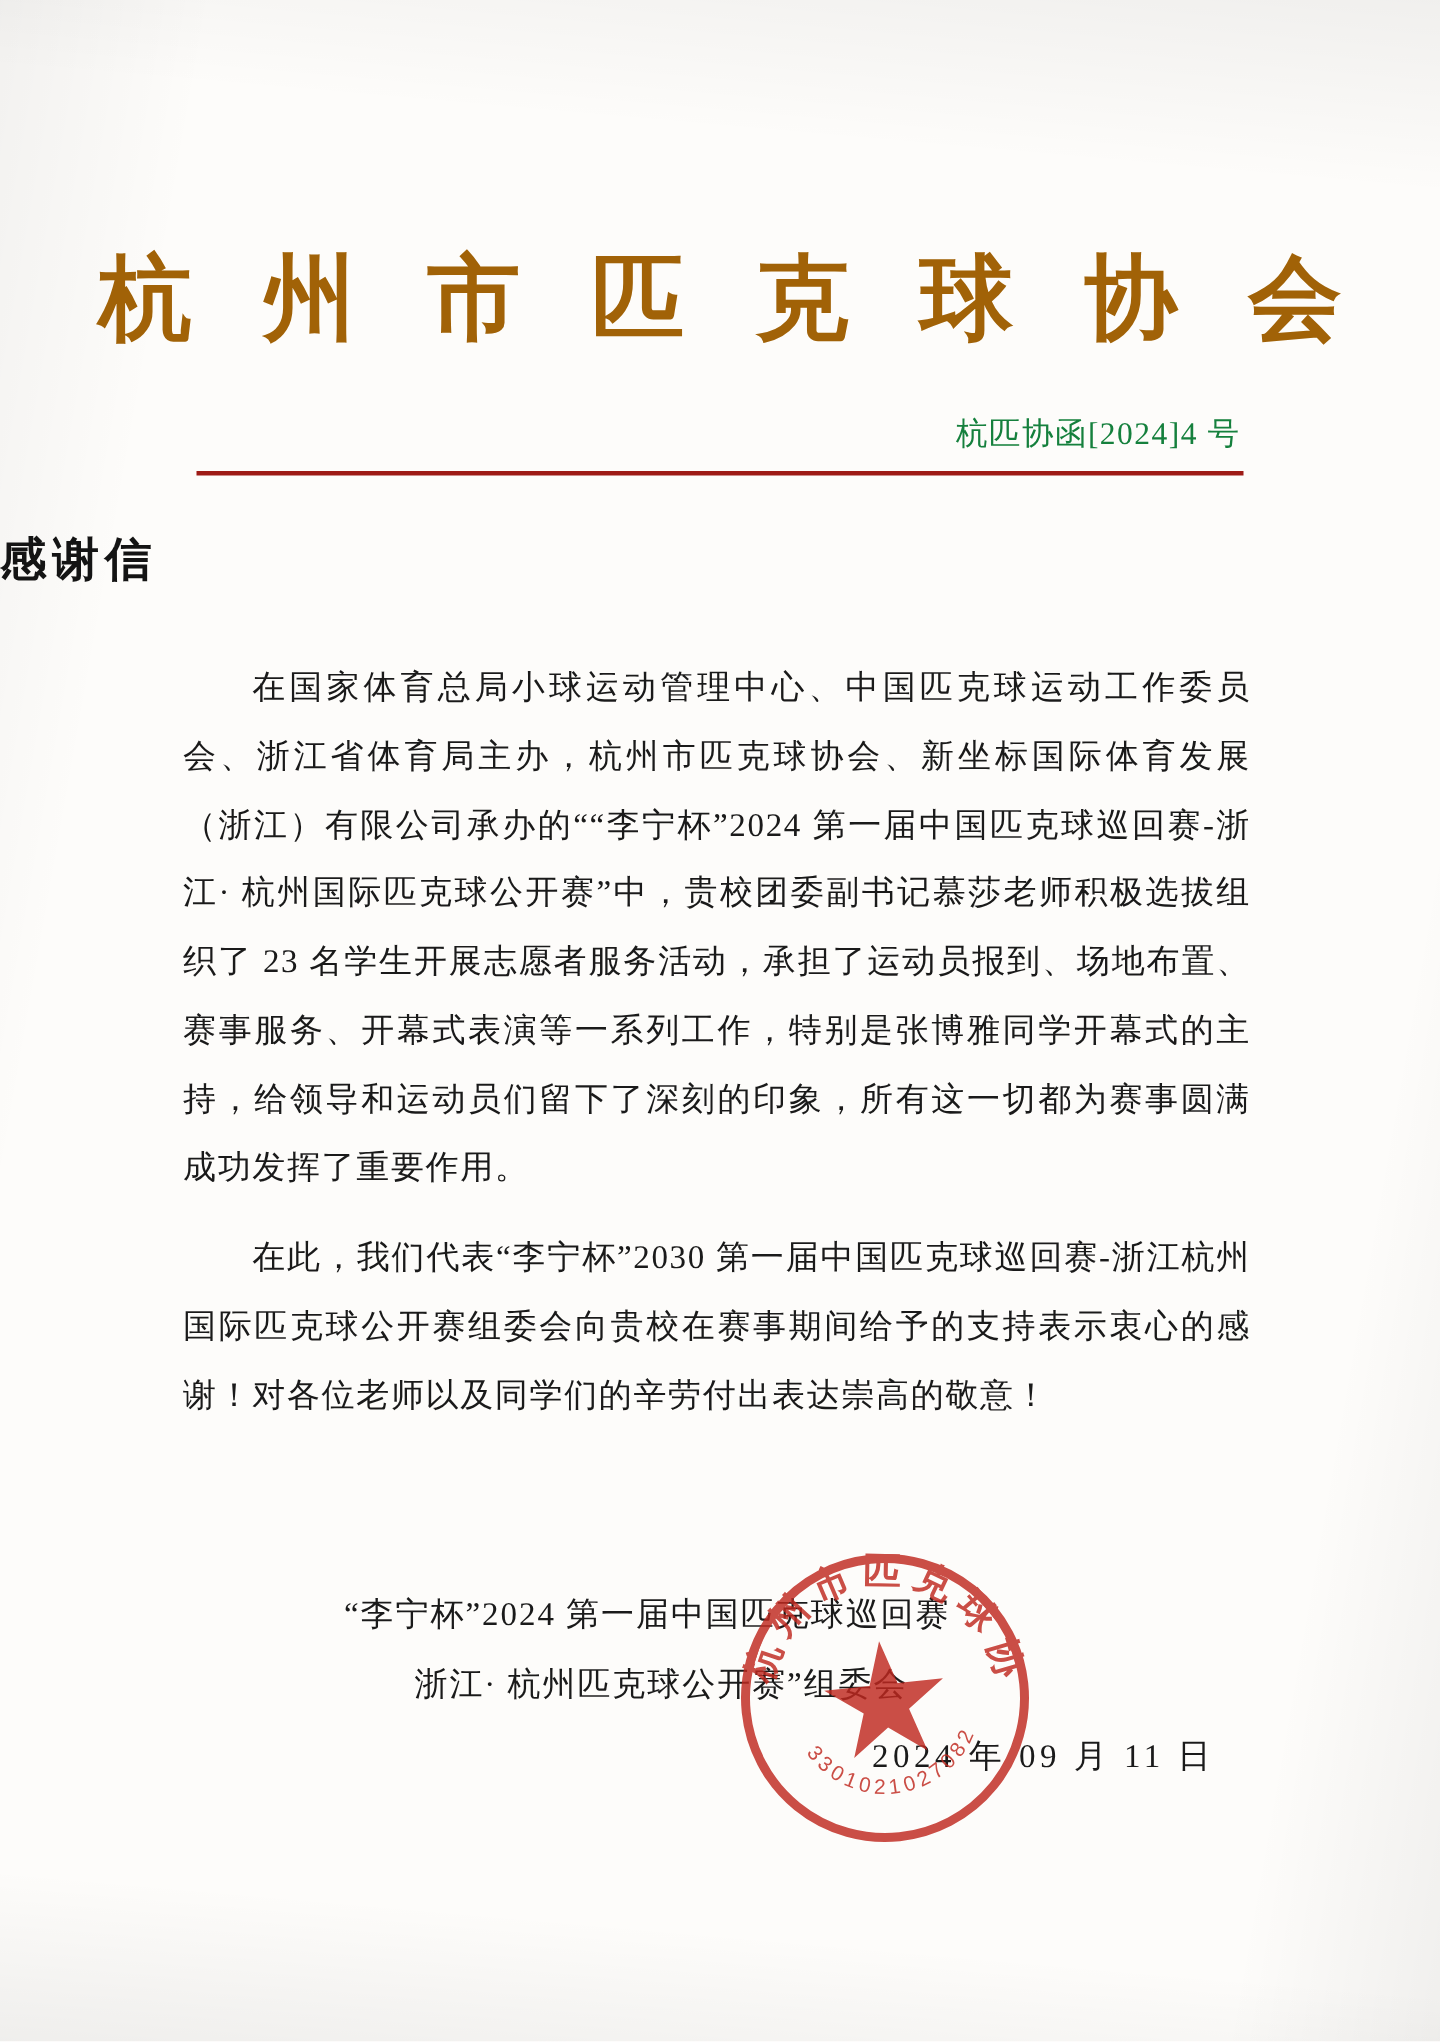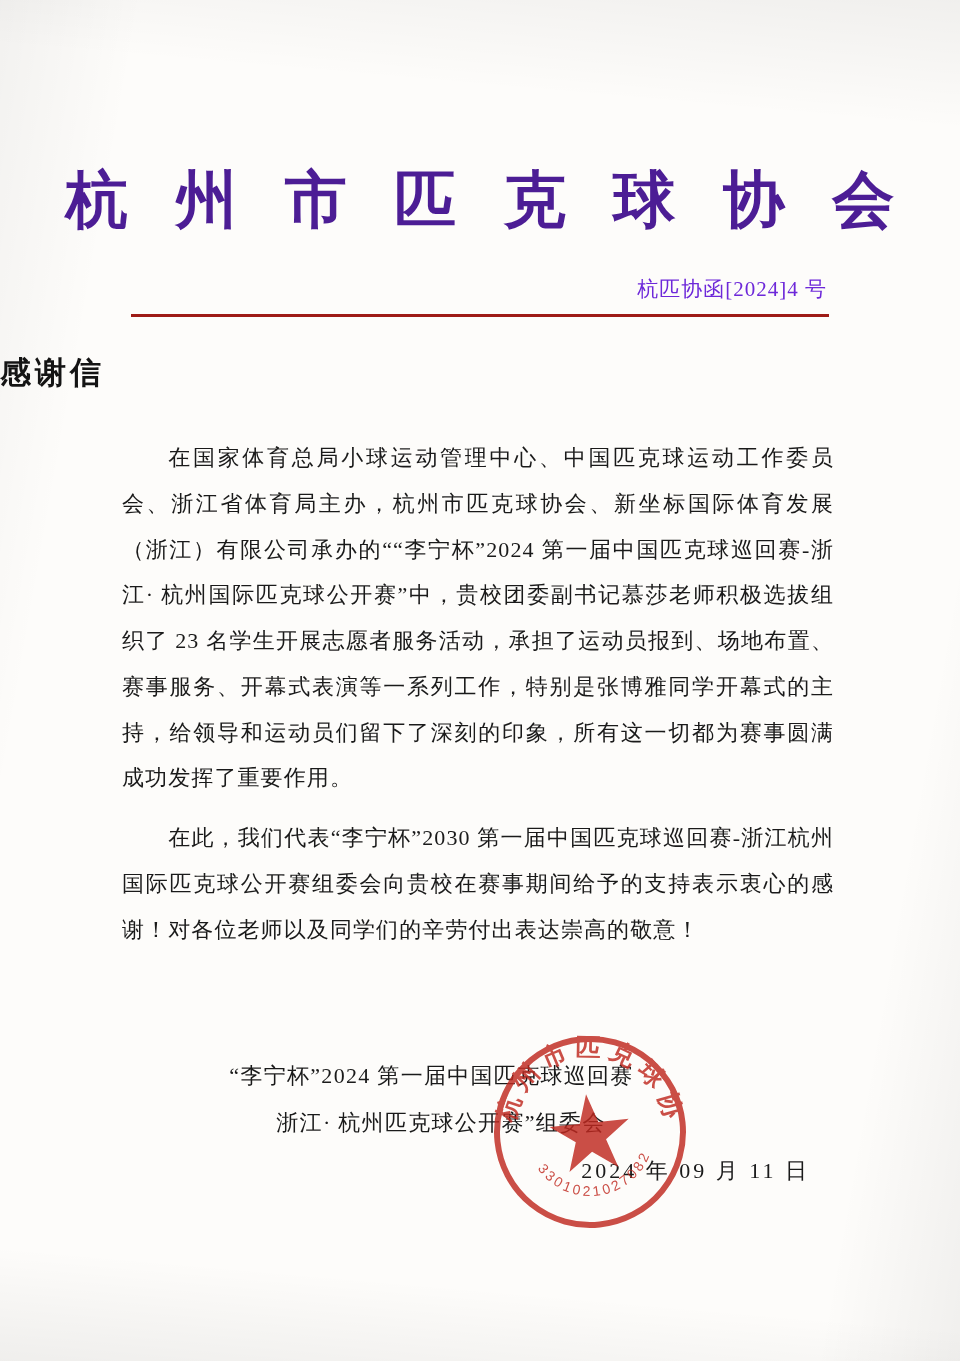--- a/index.html
+++ b/index.html
@@ -31,36 +31,36 @@
   }
 
   .letterhead {
     position: absolute;
     left: 0;
     right: 0;
     top: 168px;
     text-align: center;
   }
   .org-title {
-    color: #4c1d95;
+    color: #a16207;
     font-family: "Liberation Serif", "DejaVu Serif", serif;
     font-weight: bold;
     font-size: 62px;
     letter-spacing: 16px;
     text-indent: 16px;
     line-height: 1.05;
     white-space: nowrap;
   }
 
   .doc-number {
     position: absolute;
     right: 133px;
     top: 275px;
     font-size: 21px;
-    color: #6d28d9;
+    color: #15803d;
     letter-spacing: 1px;
   }
 
   .red-rule {
     position: absolute;
     left: 131px;
     right: 131px;
     top: 314px;
     height: 3px;
     background: #9e1b16;

